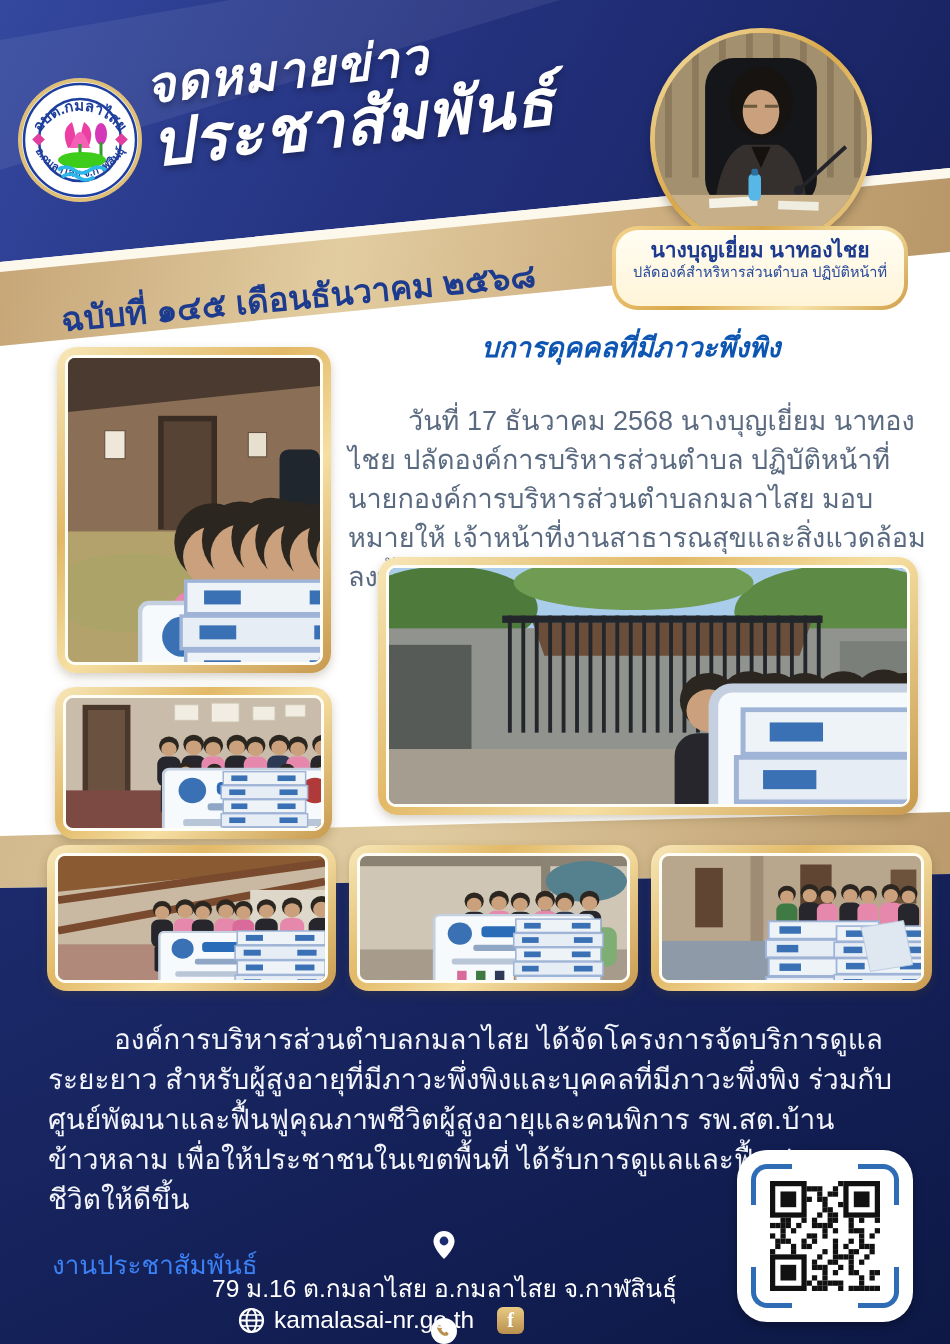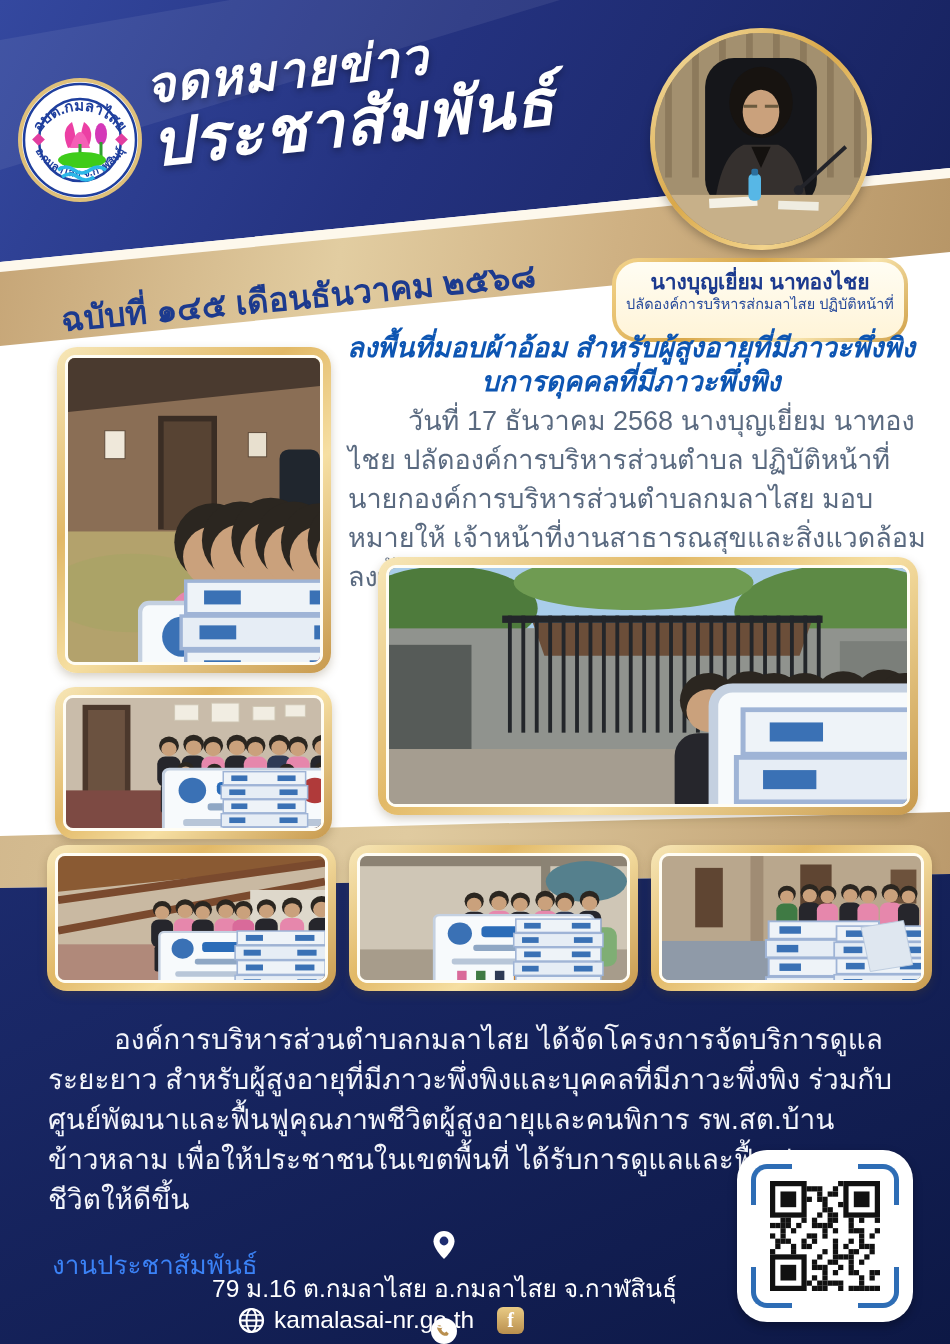--- a/index.html
+++ b/index.html
@@ -34,21 +34,21 @@
   .portrait{left:650px;top:28px;width:222px;height:222px;border-radius:50%;
     background:linear-gradient(135deg,#f7e3ab,#d9a84a 45%,#f3d48c 75%,#c89a4e);
     padding:5px;box-sizing:border-box;box-shadow:0 4px 10px rgba(0,0,0,.25);}
   .portrait .ph{width:100%;height:100%;border-radius:50%;overflow:hidden;background:#a3906f;}
   .issue{left:60px;top:268px;width:540px;transform:rotate(-5.4deg);
     color:#1c3a8e;font-weight:bold;font-size:33px;white-space:nowrap;}
   .gold-box{border:4px solid transparent;border-radius:26px;
     background:linear-gradient(#fffdf3,#fff4d8) padding-box,
                linear-gradient(135deg,#f3d48c,#d9a84a 40%,#f7e3ab 70%,#cf9e45) border-box;}
   .official-box{left:612px;top:226px;width:296px;min-height:84px;text-align:center;
-    padding:7px 6px 8px;box-sizing:border-box;margin-top:32px;}
+    padding:7px 6px 8px;box-sizing:border-box;}
   .official-box .nm{font-size:21px;font-weight:bold;color:#1c3a8e;line-height:1.25;}
   .official-box .ps{font-size:14.5px;color:#274a9b;line-height:1.3;}
 
   
   .headline{left:336px;top:331px;width:590px;text-align:center;color:#0d55b2;
     font-weight:bold;font-style:italic;font-size:27.5px;line-height:1.25;}
   .bodytxt{left:348px;top:402px;width:578px;color:#5a6a80;font-size:27px;
     line-height:1.44;text-indent:60px;}
   .closing{left:48px;top:1020px;width:858px;color:#f2f4fa;font-size:28px;
     line-height:1.43;text-indent:66px;}
@@ -214,25 +214,24 @@
         <rect x="97" y="146" width="13" height="28" rx="5" fill="#57b7e6"></rect>
         <rect x="100" y="141" width="7" height="7" rx="2" fill="#2b6f9e"></rect>
       </svg>
     </div>
   </div>
 
   <div class="abs issue">ฉบับที่ ๑๔๕ เดือนธันวาคม ๒๕๖๘</div>
 
   <div class="abs gold-box official-box">
     <div class="nm">นางบุญเยี่ยม นาทองไชย</div>
-    <div class="ps">ปลัดองค์การบริหารส่กมลาไสย ปฏิบัติหน้าที่</div>
+    <div class="ps">ปลัดองค์สำหริหารส่วนตำบล ปฏิบัติหน้าที่</div>
   </div>
 
   <div class="abs headline">
-    <div>ลงพื้นที่มอบผ้าอ้อม สำหรับผู้สูงอายุที่มีภาวะพึ่งพิง</div>
     <div>บการดุคคลที่มีภาวะพึ่งพิง</div>
   </div>
 
   <div class="abs bodytxt">วันที่ 17 ธันวาคม 2568 นางบุญเยี่ยม นาทองไชย ปลัดองค์การบริหารส่วนตำบล ปฏิบัติหน้าที่ นายกองค์การบริหารส่วนตำบลกมลาไสย มอบหมายให้ เจ้าหน้าที่งานสาธารณสุขและสิ่งแวดล้อม ลงพื้นที่มอบผ้าอ้อมผู้ใหญ่ ในเขตพื้นที่รับผิดชอบ</div>
 
   <div class="abs frame photo1">
     <div class="inner">
         <svg viewBox="0 0 274 326" preserveAspectRatio="none">
       <rect width="274" height="326" fill="#b3a26c"></rect>
       <rect width="274" height="186" fill="#8a6e55"></rect>

